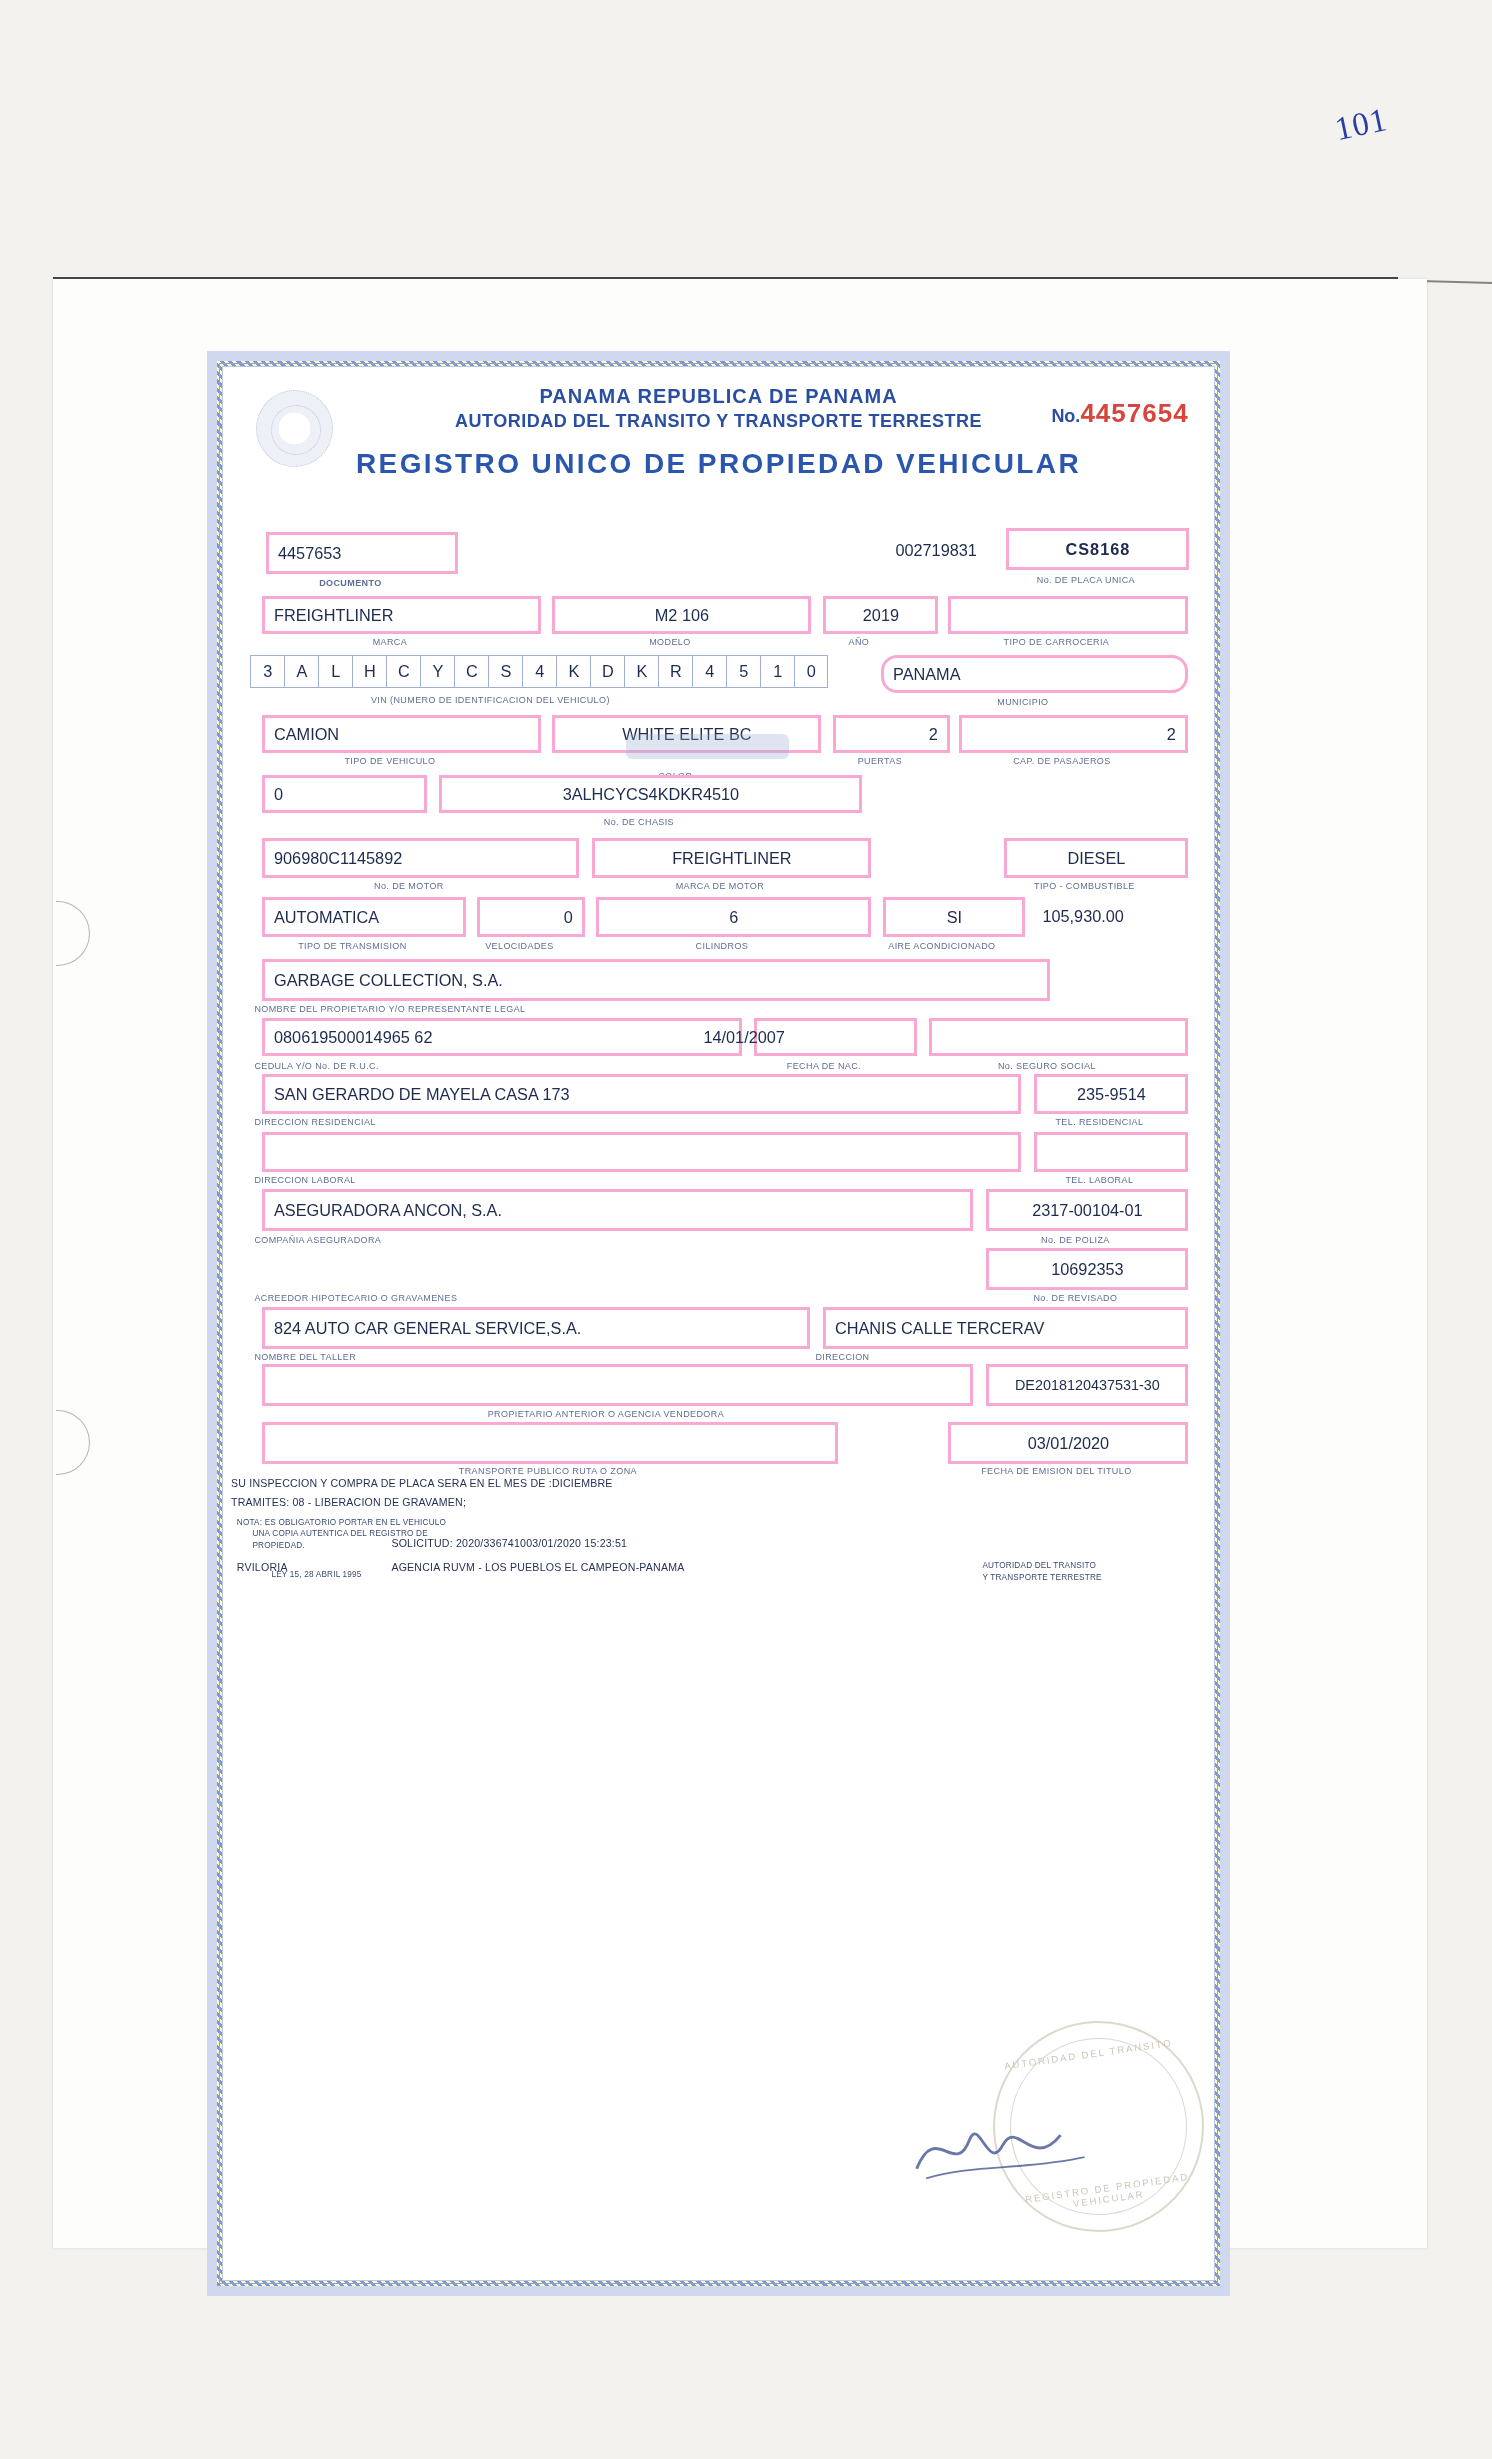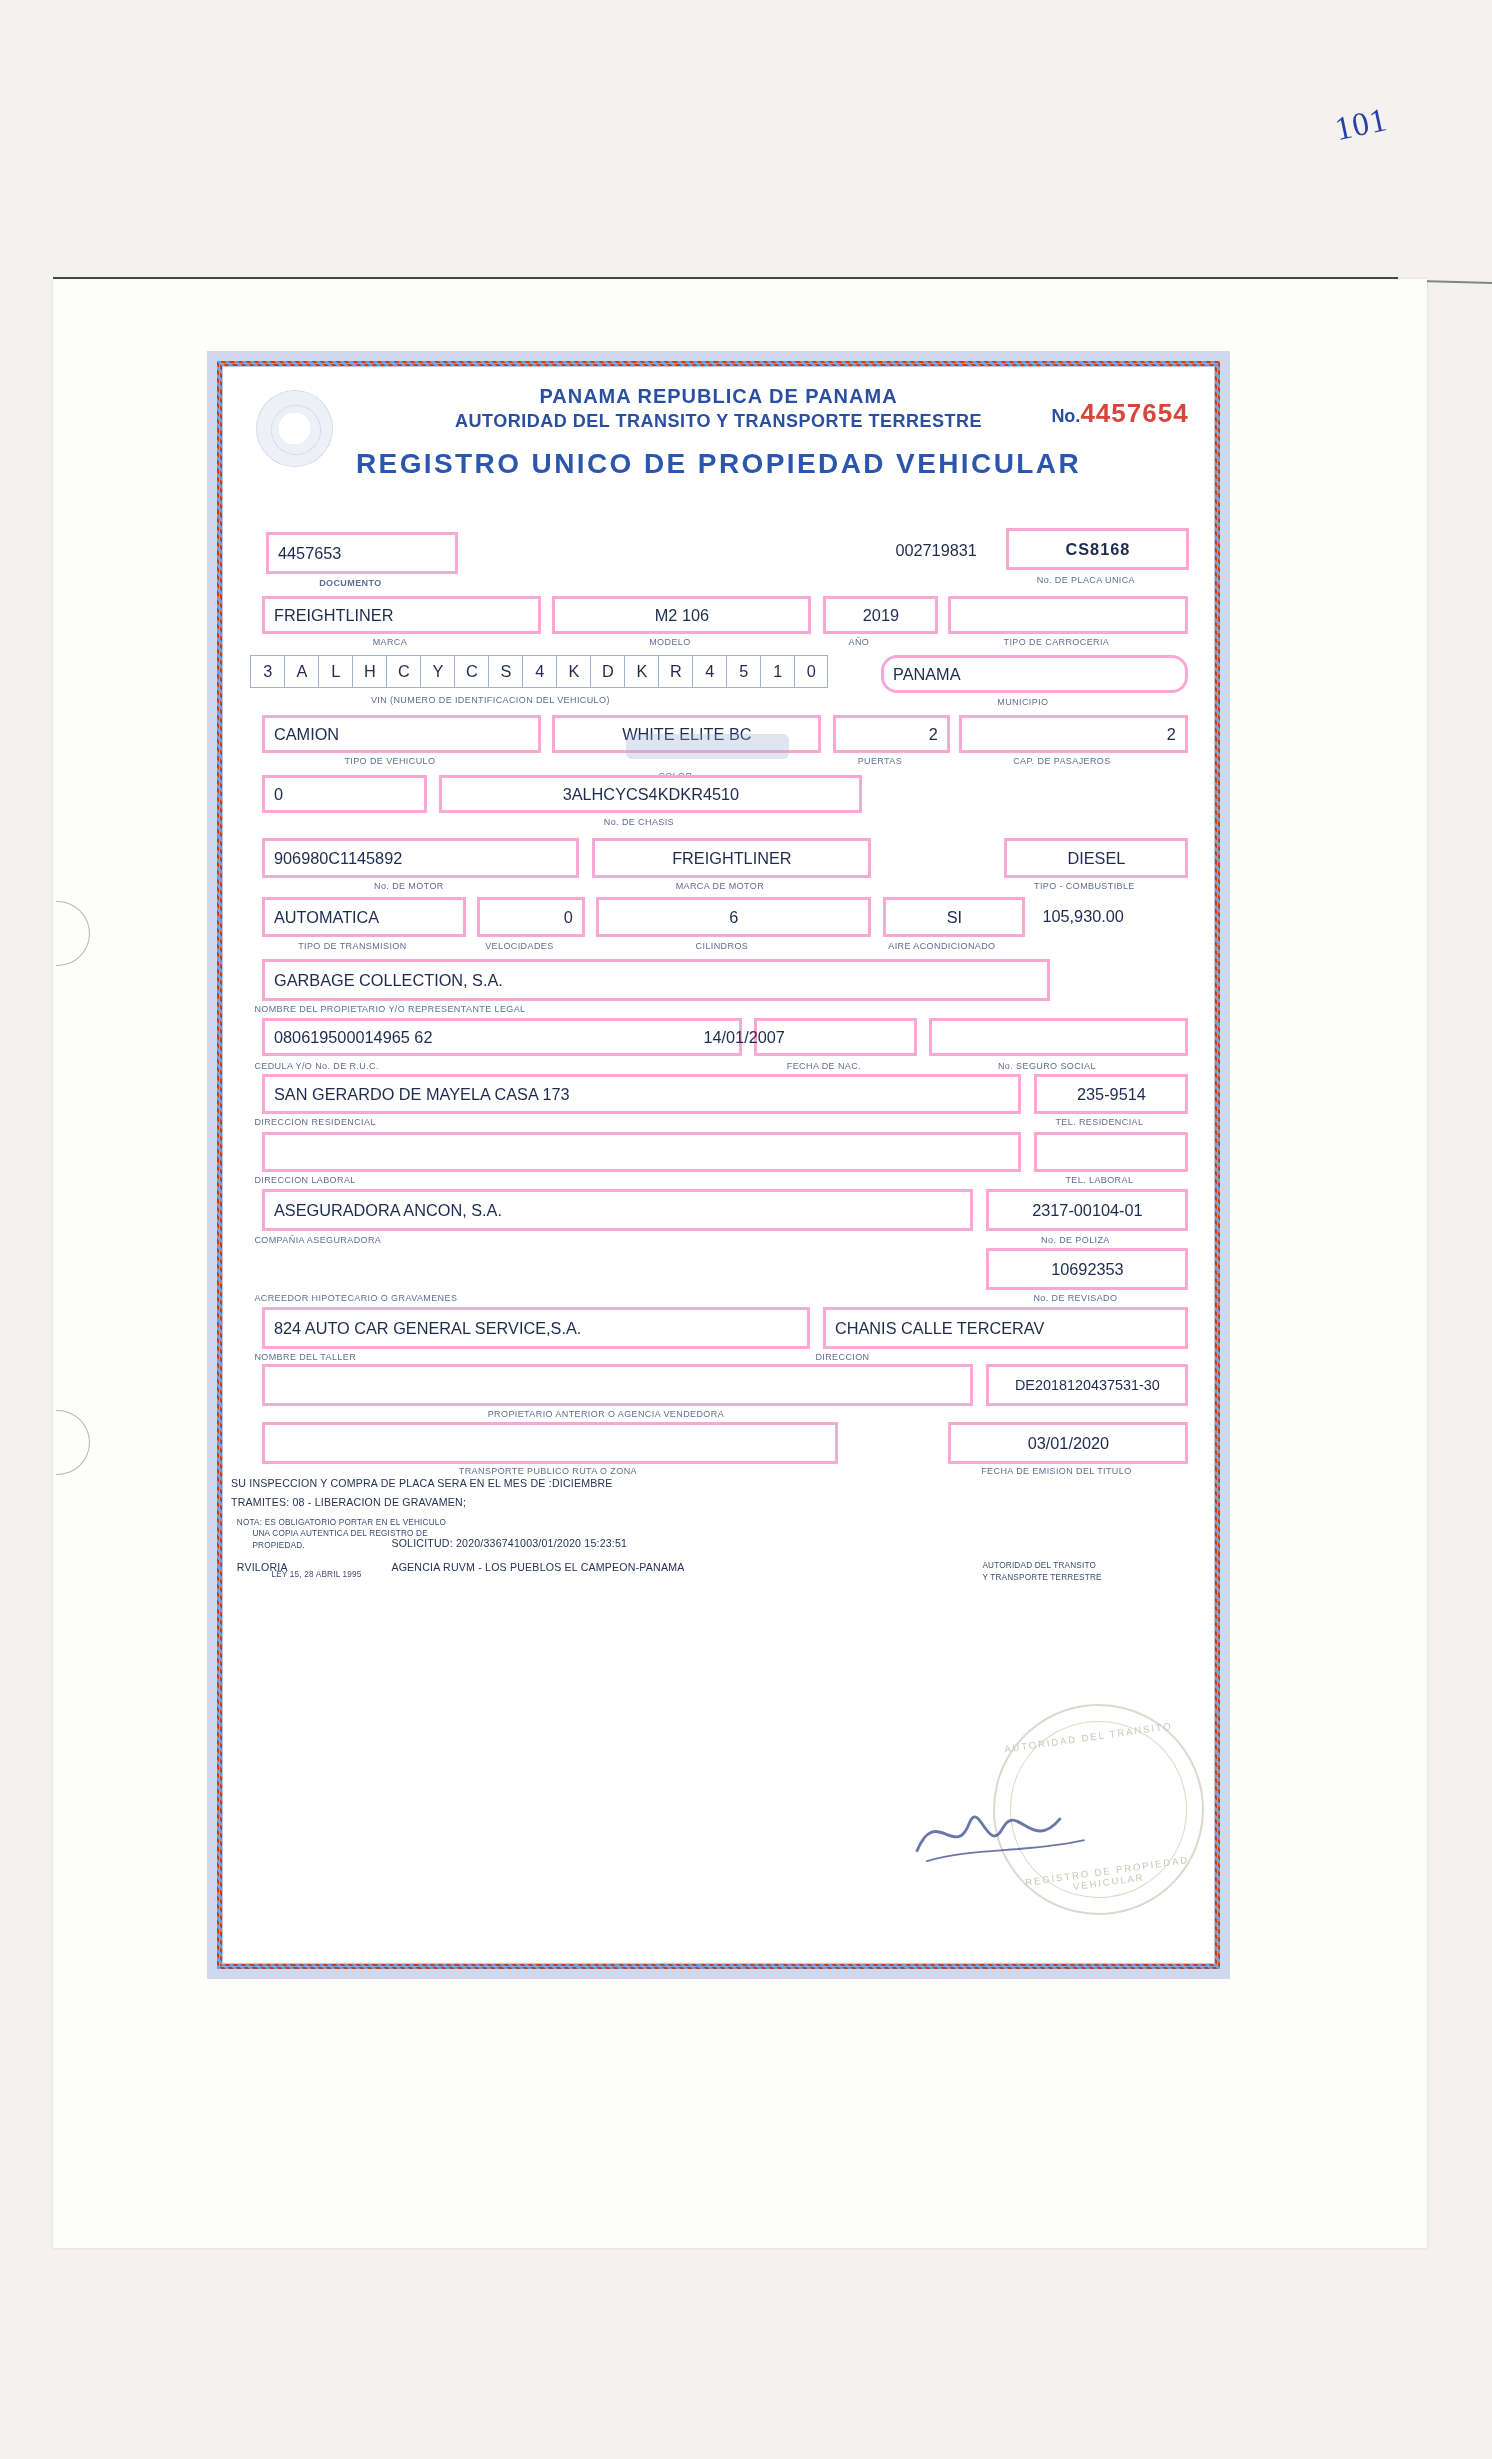--- a/index.html
+++ b/index.html
@@ -33,22 +33,22 @@
 
   .pageno{
     position:absolute;right:106px;top:106px;
     font-family:"Liberation Serif", serif;
     font-size:33px;color:#2a3fa5;transform:rotate(-12deg);
     letter-spacing:1px;
   }
 
   
   .cert{
-    position:absolute;left:207px;top:351px;width:1023px;height:1628px;
-    background:#c2410c;
+    position:absolute;left:207px;top:351px;width:1023px;height:1945px;
+    background:#fef9c3;
   }
   .cert-border{
     position:absolute;inset:0;
     border:10.6px solid #cfd8ee;
     outline:1.9px solid #8fa4d6;
     outline-offset:-13.4px;
     background:
       repeating-linear-gradient(45deg,#7f97d0 0 2.9px,transparent 2.9px 5.8px);
     background-clip:border-box;
   }

